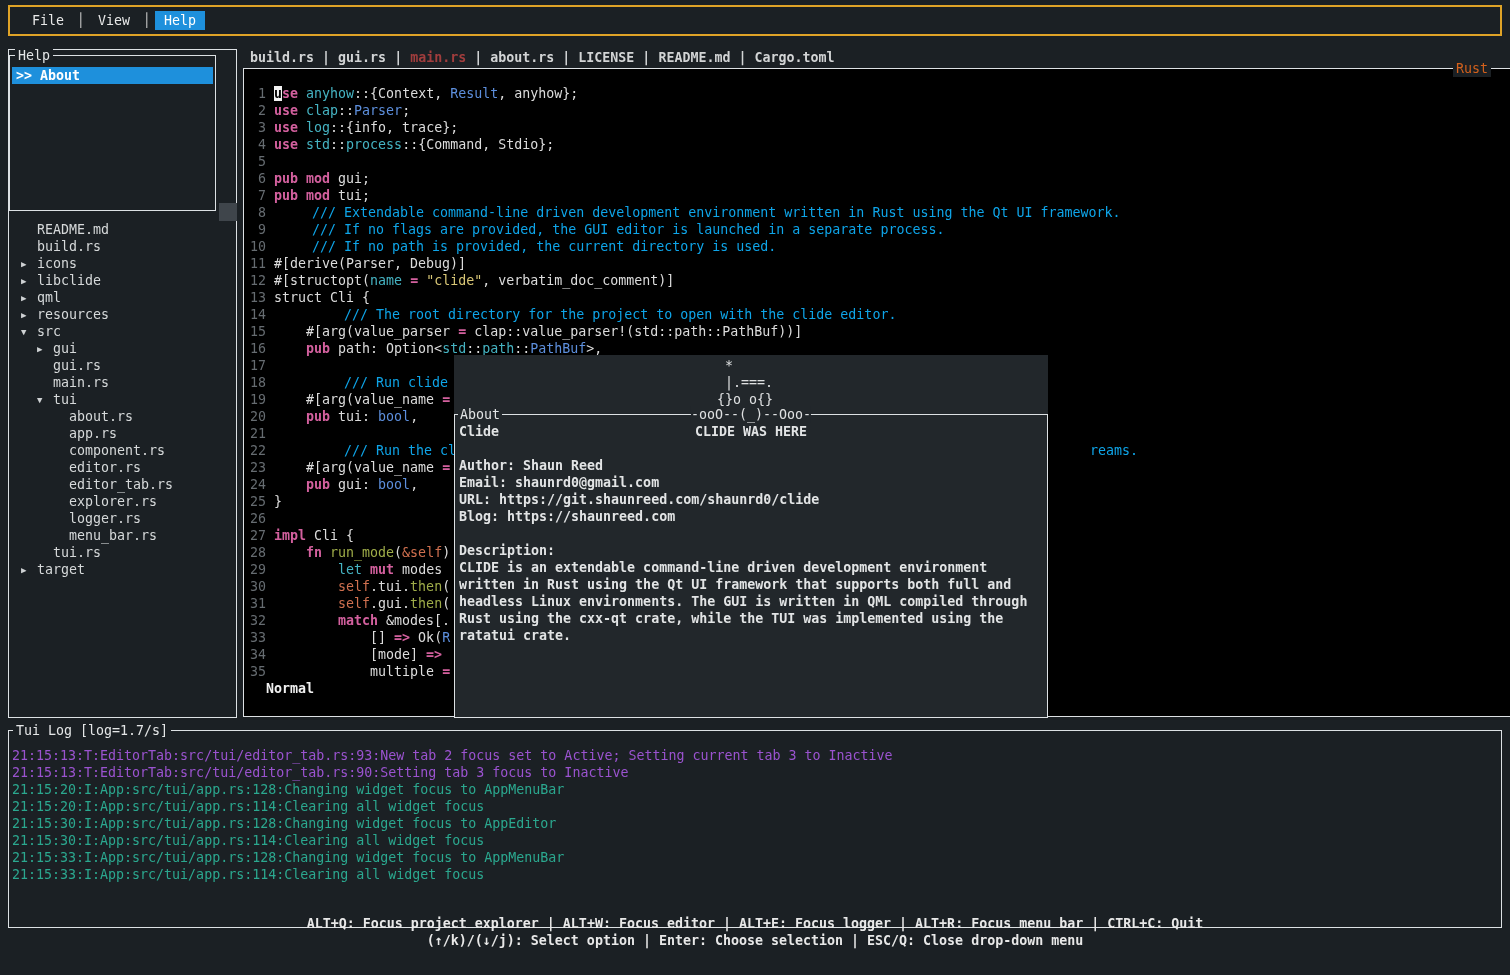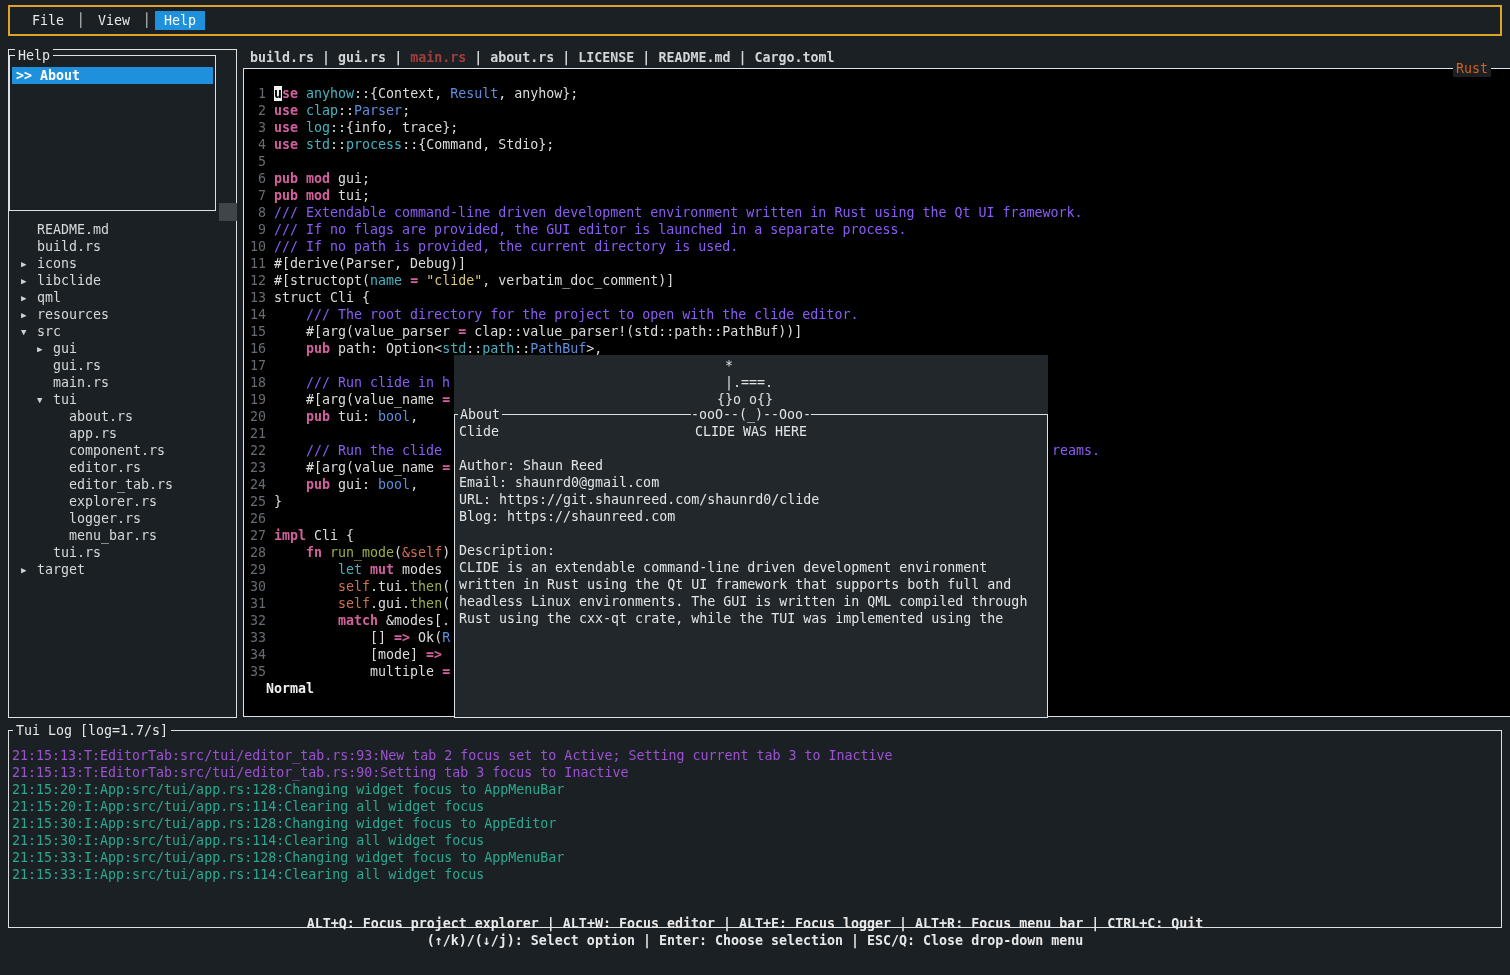--- a/index.html
+++ b/index.html
@@ -40,38 +40,38 @@
     background:#000; }
   .rust-badge { position:absolute; left:1453px; top:60px; background:#1b2024; padding:0 3px;
     color:#d4611c; z-index:4; }
   .code-lines { padding-top:16px; }
   .code-line { height:17px; white-space:pre; }
   .gutter { display:inline-block; width:22px; text-align:right; color:#666c71; }
   .code-text { margin-left:8px; }
   .c-kw   { color:#d3609e; font-weight:bold; }
   .c-mod  { color:#45b3c2; }
   .c-type { color:#5d8fdd; }
-  .c-doc  { color:#8b5cf6; }
+  .c-doc  { color:#0ea5e9;margin-left:38px; }
   .c-str  { color:#d9c776; }
   .c-fn   { color:#9fad49; }
   .c-self { color:#d0704f; }
   .c-plain{ color:#dcdcdc; }
   .c-cursor{ background:#f2f2f2; color:#000; font-weight:bold; }
   .mode-row { padding-left:22px; font-weight:bold; color:#f0f0f0; }
   .clip-frag { position:absolute; left:1052px; top:442px; z-index:3; }
   
   .popup { position:absolute; left:454px; top:355px; width:594px; height:363px;
     background:#22272b; z-index:10; color:#e2e4e5; }
   .popup-art { position:absolute; left:263px; top:2px; white-space:pre; color:#dfe1e2; }
   .popup-box { position:absolute; left:0; top:59px; width:594px; height:304px; border:1px solid #dde1e4; }
   .popup-title { position:absolute; top:51px; left:4px; background:#22272b; padding:0 2px; z-index:2; }
   .popup-art-border { position:absolute; top:51px; left:50%; transform:translateX(-50%);
     background:#22272b; z-index:2; white-space:pre; color:#dfe1e2; }
   .popup-content { position:absolute; left:5px; right:5px; top:68px; }
-  .popup-row { height:17px; white-space:pre; position:relative; }
+  .popup-row { height:17px; white-space:pre; position:relative;font-weight:bold; }
   .popup-tagline { position:absolute; left:0; right:0; text-align:center; }
   
   .log-panel { position:absolute; left:8px; top:730px; width:1494px; height:198px; }
   .log-lines { padding:16px 0 0 3px; }
   .log-line { height:17px; white-space:pre; }
   .log-line.trace { color:#9b53d0; }
   .log-line.info  { color:#2ba88f; }
   
   .status-line { position:absolute; left:0; width:1510px; text-align:center;
     font-weight:bold; color:#e8e8e8; }
@@ -181,20 +181,21 @@
         <div class="popup-row">Author: Shaun Reed</div>
         <div class="popup-row">Email: shaunrd0@gmail.com</div>
         <div class="popup-row">URL: https://git.shaunreed.com/shaunrd0/clide</div>
         <div class="popup-row">Blog: https://shaunreed.com</div>
         <div class="popup-row"></div>
         <div class="popup-row">Description:</div>
         <div class="popup-row">CLIDE is an extendable command-line driven development environment</div>
         <div class="popup-row">written in Rust using the Qt UI framework that supports both full and</div>
         <div class="popup-row">headless Linux environments. The GUI is written in QML compiled through</div>
         <div class="popup-row">Rust using the cxx-qt crate, while the TUI was implemented using the</div>
+        <div class="popup-row">ratatui crate.</div>
       </div>
   </div>
 
   <div class="log-panel panel-border">
     <span class="float-title" style="left:4px;">Tui Log [log=1.7/s]</span>
     <div class="log-lines">
         <div class="log-line trace">21:15:13:T:EditorTab:src/tui/editor_tab.rs:93:New tab 2 focus set to Active; Setting current tab 3 to Inactive</div>
         <div class="log-line trace">21:15:13:T:EditorTab:src/tui/editor_tab.rs:90:Setting tab 3 focus to Inactive</div>
         <div class="log-line info">21:15:20:I:App:src/tui/app.rs:128:Changing widget focus to AppMenuBar</div>
         <div class="log-line info">21:15:20:I:App:src/tui/app.rs:114:Clearing all widget focus</div>

